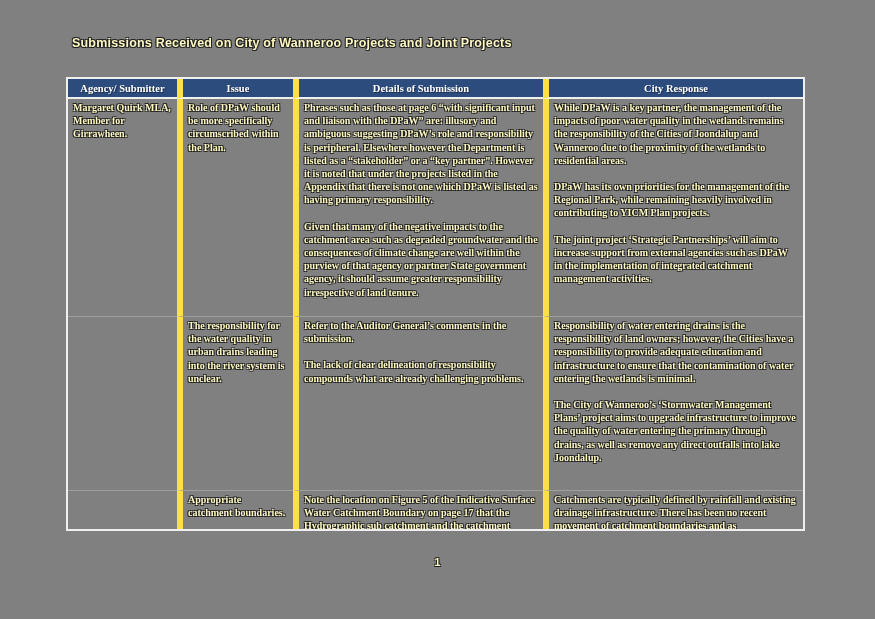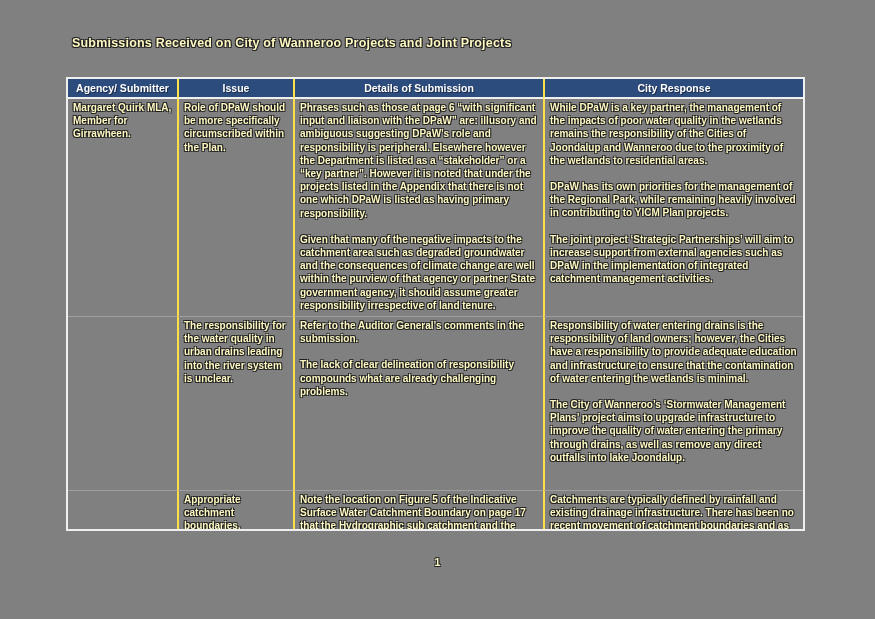--- a/index.html
+++ b/index.html
@@ -32,20 +32,21 @@
   }
   .table-wrap {
     position: absolute;
     left: 66px;
     top: 77px;
     width: 739px;
     height: 454px;
     border: 2px solid #efefef;
     overflow: hidden;
     box-sizing: border-box;
+    font-family: Liberation Serif, serif;
   }
   table.submissions {
     width: 100%;
     border-collapse: separate;
     border-spacing: 0;
     table-layout: fixed;
   }
   table.submissions th {
     background: #2b4c7c;
     color: #ffffff;
@@ -53,21 +54,21 @@
     font-weight: bold;
     text-align: center;
     vertical-align: middle;
     height: 16px;
     padding: 1px 2px;
     border-bottom: 2px solid #efefef;
     text-shadow: 1px 1px 0 rgba(20,20,40,0.6);
   }
   table.submissions th + th,
   table.submissions td + td {
-    border-left: 2px solid #fde047;
+    border-left: 6px solid #fde047;
   }
   table.submissions td {
     vertical-align: top;
     padding: 2px 5px 2px 5px;
     font-size: 10px;
     font-weight: bold;
     line-height: 13.2px;
     border-bottom: 1px solid #9f9f9f;
     box-sizing: border-box;
   }

